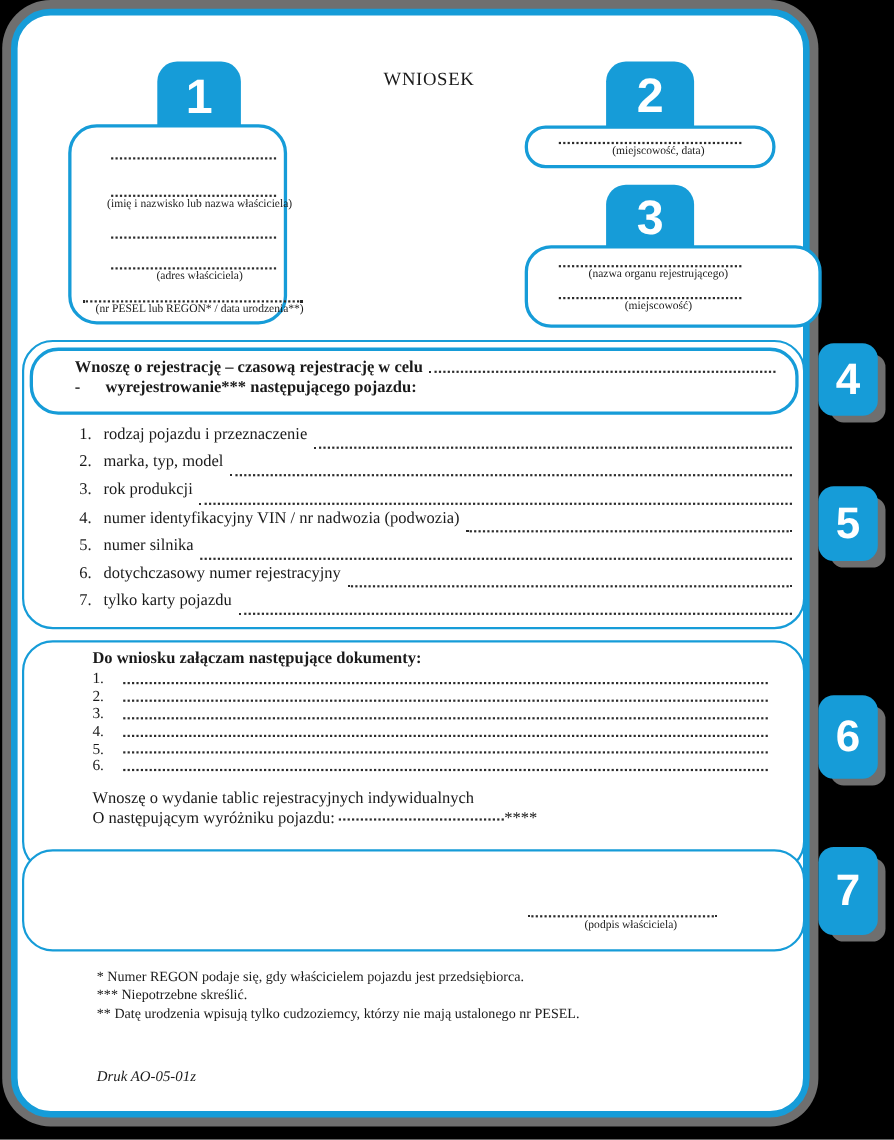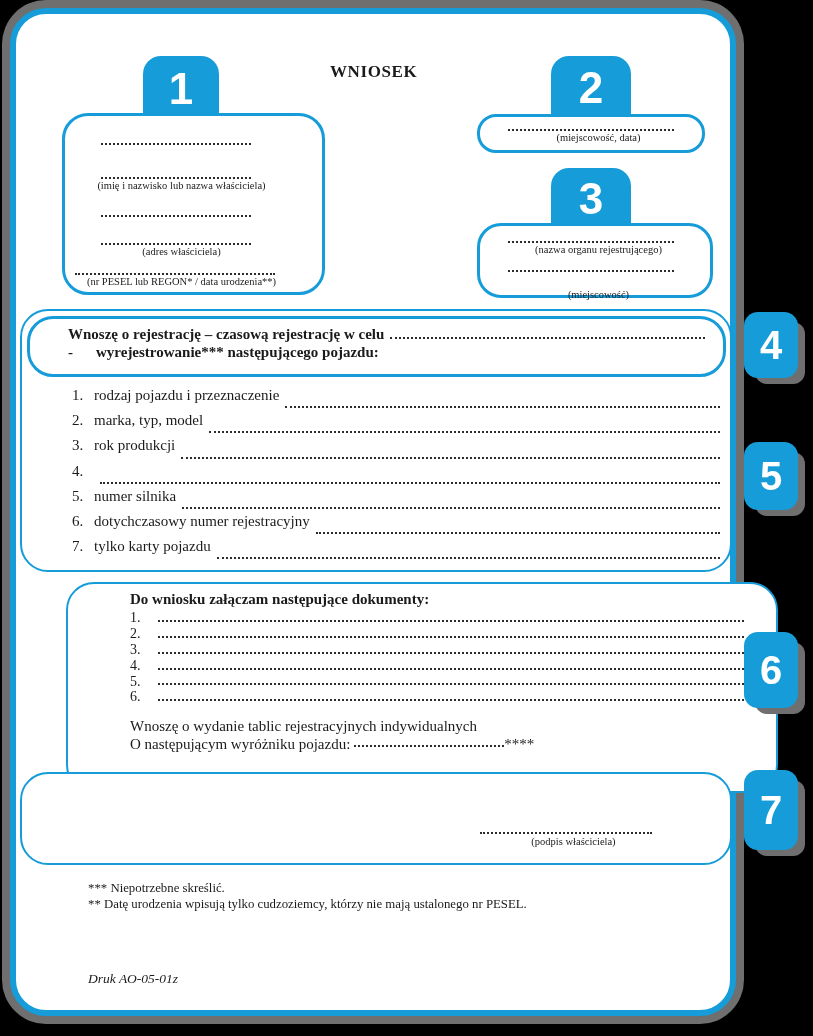--- a/index.html
+++ b/index.html
@@ -8,22 +8,22 @@
   body {
     width:813px; height:1036px; position:relative; overflow:hidden;
     background:#000; font-family:"Liberation Serif", serif; color:var(--ink);
   }
   .page {
     position:absolute; left:10px; top:8px; width:726px; height:1008px;
     background:#fff; border:6px solid var(--accent); border-radius:36px;
     box-shadow:0 0 0 8px var(--shadow);
   }
   .title {
-    position:absolute; left:330px; top:62px; width:120px; text-align:left;
-    font-size:17px; font-weight:bold; letter-spacing:.6px;
+    position:absolute; left:330px; top:62px; width:120px; text-align:center;
+    font-size:17px; font-weight:normal; letter-spacing:.6px;
   }
   
   .tab-top {
     position:absolute; background:var(--accent); color:#fff; z-index:1;
     border-radius:18px 18px 0 0; display:flex; align-items:center; justify-content:center;
     font-family:"Liberation Sans", sans-serif; font-weight:bold; font-size:44px;
   }
   #tab1 { left:143px; top:56px; width:76px; height:66px; }
   #tab2 { left:551px; top:56px; width:80px; height:64px; }
   #tab3 { left:551px; top:168px; width:80px; height:62px; }
@@ -32,26 +32,26 @@
     z-index:3; border-radius:14px; display:flex; align-items:center; justify-content:center;
     font-family:"Liberation Sans", sans-serif; font-weight:bold; font-size:40px;
     box-shadow:9px 8px 0 -2px var(--shadow);
   }
   #tab4 { top:312px; height:66px; }
   #tab5 { top:442px; height:68px; }
   #tab6 { top:632px; height:76px; }
   #tab7 { top:770px; height:80px; }
   
   .bluebox { position:absolute; background:#fff; border:3px solid var(--accent); z-index:2; }
-  #box1 { left:62px;  top:113px; width:263px; height:182px; border-radius:26px; }
+  #box1 { left:62px;  top:113px; width:199px; height:182px; border-radius:26px; }
   #box2 { left:477px; top:114px; width:228px; height:39px;  border-radius:19px; }
-  #box3 { left:477px; top:223px; width:236px; height:75px;  border-radius:24px; }
+  #box3 { left:477px; top:223px; width:270px; height:75px;  border-radius:24px; }
   #boxA { left:20px;  top:309px; width:712px; height:263px; border-radius:28px; border-width:2.5px; }
   #box4 { left:27px;  top:316px; width:699px; height:61px;  border-radius:26px; }
-  #boxB { left:20px;  top:582px; width:712px; height:211px; border-radius:28px; border-width:2.5px;margin-left:46px; }
+  #boxB { left:20px;  top:582px; width:712px; height:211px; border-radius:28px; border-width:2.5px; }
   #boxC { left:20px;  top:772px; width:712px; height:93px;  border-radius:28px; border-width:2.5px; }
   
   .dotline { position:absolute; height:0; border-bottom:2px dotted var(--dot); }
   .caption { position:absolute; text-align:center; font-size:10.5px; white-space:nowrap;padding-left:15px; }
   .dots { flex:1; align-self:flex-end; height:0; border-bottom:2px dotted var(--dot);
           margin-left:6px; margin-bottom:4px; }
   .dots-fixed { display:inline-block; width:150px; height:0; border-bottom:2px dotted var(--dot);
           vertical-align:baseline; margin:0 0 2px 4px; }
   
   #box1 .l1 { left:36px; top:27px;  width:150px; }
@@ -60,21 +60,21 @@
   #box1 .l3 { left:36px; top:99px;  width:150px; }
   #box1 .l4 { left:36px; top:127px; width:150px; }
   #box1 .c2 { left:0;    top:130px; width:218px; }
   #box1 .l5 { left:10px; top:157px; width:200px; }
   #box1 .c3 { left:0;    top:160px; width:218px; }
   #box2 .l1 { left:28px; top:12px;  width:166px; }
   #box2 .c1 { left:0;    top:15px;  width:222px; }
   #box3 .l1 { left:28px; top:15px;  width:166px; }
   #box3 .c1 { left:0;    top:18px;  width:222px; }
   #box3 .l2 { left:28px; top:44px;  width:166px; }
-  #box3 .c2 { left:0;    top:47px;  width:222px;margin-top:16px; }
+  #box3 .c2 { left:0;    top:47px;  width:222px; }
   
   #box4 .inner { padding:7px 18px 0 38px; font-size:15px; font-weight:bold; }
   #box4 .row1 { display:flex; }
   #box4 .row2 { display:flex; margin-top:1px; }
   #box4 .dash { width:28px; }
   
   #items5 { position:absolute; left:72px; top:387px; width:648px; z-index:3; font-size:15px; }
   #items5 .row { display:flex; height:25.2px; align-items:flex-start; }
   #items5 .num { width:22px; flex:none; }
   #items5 .lbl { white-space:nowrap; }
@@ -157,20 +157,21 @@
     <span class="lbl">marka, typ, model</span>
     <span class="dots"></span>
   </div>
   <div class="row">
     <span class="num">3.</span>
     <span class="lbl">rok produkcji</span>
     <span class="dots"></span>
   </div>
   <div class="row">
     <span class="num">4.</span>
+    <span class="lbl">numer identyfikacyjny VIN / nr nadwozia (podwozia)</span>
     <span class="dots"></span>
   </div>
   <div class="row">
     <span class="num">5.</span>
     <span class="lbl">numer silnika</span>
     <span class="dots"></span>
   </div>
   <div class="row">
     <span class="num">6.</span>
     <span class="lbl">dotychczasowy numer rejestracyjny</span>
@@ -216,17 +217,18 @@
     </div>
   </div>
 </div>
 
 <div class="bluebox" id="boxC">
   <div class="dotline sig-line"></div>
   <div class="caption sig-cap">(podpis właściciela)</div>
 </div>
 
 <div id="footnotes">
+  <div>* Numer REGON podaje się, gdy właścicielem pojazdu jest przedsiębiorca.</div>
   <div>*** Niepotrzebne skreślić.</div>
   <div>** Datę urodzenia wpisują tylko cudzoziemcy, którzy nie mają ustalonego nr PESEL.</div>
 </div>
 
 <div id="form-code">Druk AO-05-01z</div>
 
 </body></html>

